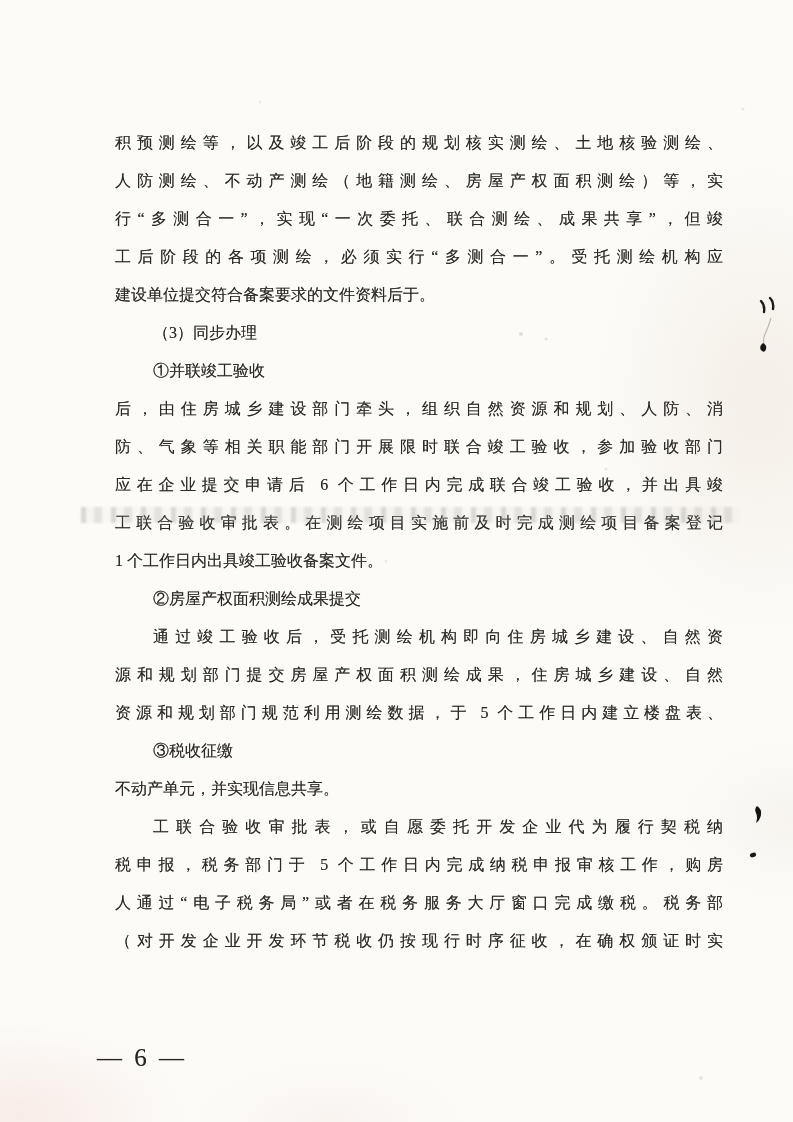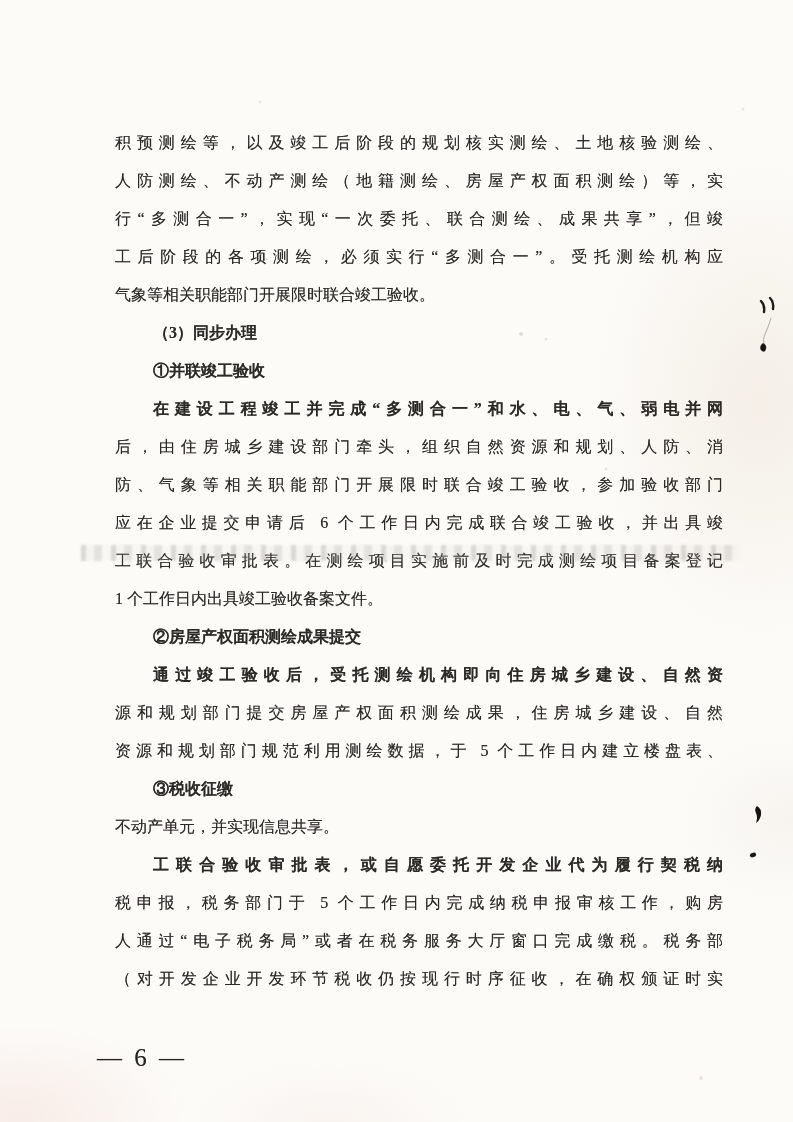--- a/index.html
+++ b/index.html
@@ -30,21 +30,21 @@
     font-size: 16px;
     letter-spacing: 0;
     white-space: nowrap;
     text-shadow: 0 0 0.5px rgba(43,42,39,.55);
   }
   .line.full {
     white-space: normal;
     text-align: justify;
     text-align-last: justify;
   }
-  .line.indent { padding-left: 38px; font-weight: bold; }
+  .line.indent { padding-left: 38px; }
   .line.smudge { position: relative; }
   .line.smudge::before {
     content: "";
     position: absolute;
     left: -34px;
     right: -16px;
     top: 3px;
     height: 16px;
     background: repeating-linear-gradient(90deg,
       rgba(152,150,143,.34) 0 5px,
@@ -88,24 +88,23 @@
 </head>
 <body>
 
 <div class="page">
 
   <div class="doc-body">
       <div class="line full">积预测绘等，以及竣工后阶段的规划核实测绘、土地核验测绘、</div>
       <div class="line full">人防测绘、不动产测绘（地籍测绘、房屋产权面积测绘）等，实</div>
       <div class="line full">行“多测合一”，实现“一次委托、联合测绘、成果共享”，但竣</div>
       <div class="line full">工后阶段的各项测绘，必须实行“多测合一”。受托测绘机构应</div>
-      <div class="line">气象等相关职能部门开展限时联合竣工验收。</div>
+      <div class="line">建设单位提交符合备案要求的文件资料后于。</div>
       <div class="line indent">（3）同步办理</div>
       <div class="line indent">①并联竣工验收</div>
-      <div class="line indent full">在建设工程竣工并完成“多测合一”和水、电、气、弱电并网</div>
       <div class="line full">后，由住房城乡建设部门牵头，组织自然资源和规划、人防、消</div>
       <div class="line full">防、气象等相关职能部门开展限时联合竣工验收，参加验收部门</div>
       <div class="line full">应在企业提交申请后 6 个工作日内完成联合竣工验收，并出具竣</div>
       <div class="line full smudge">工联合验收审批表。在测绘项目实施前及时完成测绘项目备案登记</div>
       <div class="line">1 个工作日内出具竣工验收备案文件。</div>
       <div class="line indent">②房屋产权面积测绘成果提交</div>
       <div class="line indent full">通过竣工验收后，受托测绘机构即向住房城乡建设、自然资</div>
       <div class="line full">源和规划部门提交房屋产权面积测绘成果，住房城乡建设、自然</div>
       <div class="line full">资源和规划部门规范利用测绘数据，于 5 个工作日内建立楼盘表、</div>
       <div class="line indent">③税收征缴</div>

